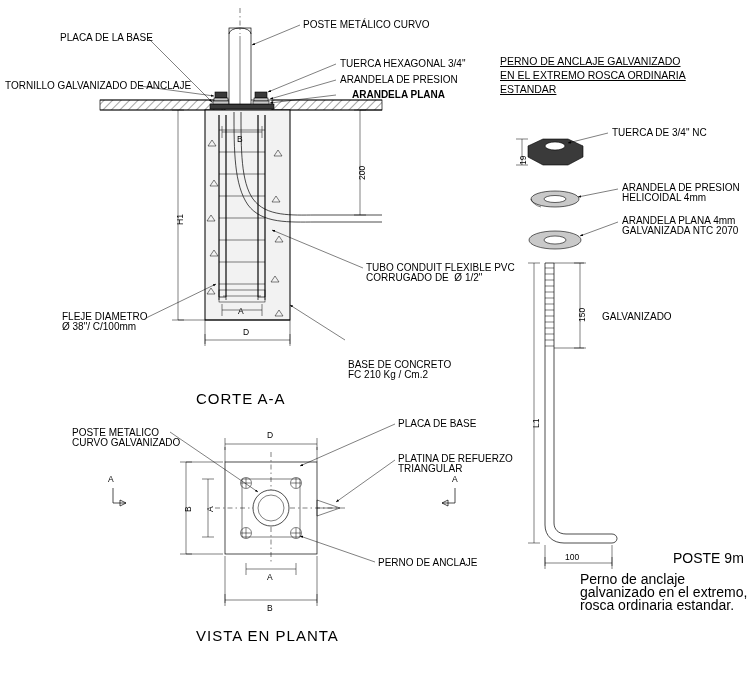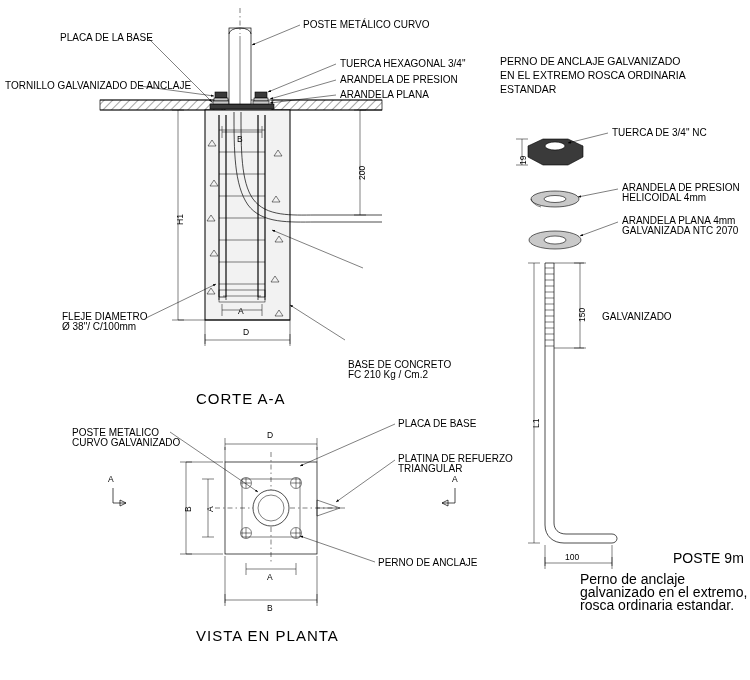--- a/index.html
+++ b/index.html
@@ -1,20 +1,20 @@
 <!DOCTYPE html>
 <html><head>
 <meta charset="utf-8">
 <style>
   html,body{margin:0;padding:0;background:#fff;}
   body{width:750px;height:680px;position:relative;font-family:"Liberation Sans",sans-serif;color:#000;overflow:hidden;}
   #sheet{position:absolute;left:0;top:0;width:750px;height:680px;}
   .lbl{position:absolute;font-size:10px;line-height:9.5px;white-space:pre;color:#000;}
   .title{position:absolute;font-size:15px;letter-spacing:1px;white-space:pre;color:#000;}
-  .head{position:absolute;font-size:10.5px;line-height:14px;white-space:pre;color:#000;}
+  .head{position:absolute;font-size:10.5px;line-height:14px;white-space:pre;color:#000;text-decoration:underline;}
   .note{position:absolute;font-size:14px;line-height:13px;white-space:pre;color:#000;padding-left:47px;}
   .dim{position:absolute;font-size:8.5px;white-space:pre;color:#000;}
   .rot90{transform:rotate(-90deg);transform-origin:left top;}
   svg{position:absolute;left:0;top:0;overflow:visible;}
   .ln{stroke:#000;stroke-width:0.7;fill:none;}
   .thin{stroke:#000;stroke-width:0.5;fill:none;}
   .dash{stroke:#000;stroke-width:0.5;fill:none;stroke-dasharray:5 3 1.5 3;}
   .fillgray{fill:#c9c9c9;stroke:#000;stroke-width:0.6;}
   .filldk{fill:#3a3a3a;stroke:#000;stroke-width:0.6;}
   .fillw{fill:#fff;stroke:#000;stroke-width:0.7;}
@@ -253,22 +253,24 @@
     <line class="thin" x1="170" y1="432" x2="258" y2="492" marker-end="url(#arrs)"></line>
     <line class="thin" x1="395" y1="424" x2="300" y2="466" marker-end="url(#arrs)"></line>
     <line class="thin" x1="395" y1="460" x2="336" y2="502" marker-end="url(#arrs)"></line>
     <line class="thin" x1="375" y1="562" x2="300" y2="536" marker-end="url(#arrs)"></line>
   </svg>
 
   <div class="lbl" style="left:60px;top:33px;">PLACA DE LA BASE</div>
   <div class="lbl" style="left:303px;top:20px;">POSTE METÁLICO CURVO</div>
   <div class="lbl" style="left:340px;top:59px;">TUERCA HEXAGONAL 3/4"</div>
   <div class="lbl" style="left:340px;top:75px;">ARANDELA DE PRESION</div>
-  <div class="lbl" style="left:340px;top:90px;">ARANDELA PLANA</div>
+  <div class="lbl" style="left:352px;top:90px;font-weight:bold;">ARANDELA PLANA</div>
   <div class="lbl" style="left:5px;top:81px;">TORNILLO GALVANIZADO DE ANCLAJE</div>
+  <div class="lbl" style="left:366px;top:263px;">TUBO CONDUIT FLEXIBLE PVC
+CORRUGADO DE  Ø 1/2"</div>
   <div class="lbl" style="left:62px;top:312px;">FLEJE DIAMETRO
 Ø 38"/ C/100mm</div>
   <div class="lbl" style="left:348px;top:336px;margin-top:24px;">BASE DE CONCRETO
 FC 210 Kg / Cm.2</div>
 
   <div class="dim" style="left:237px;top:134px;">B</div>
   <div class="dim" style="left:238px;top:306px;">A</div>
   <div class="dim" style="left:243px;top:327px;">D</div>
   <div class="dim rot90" style="left:175px;top:225px;">H1</div>
   <div class="dim rot90" style="left:357px;top:180px;">200</div>

